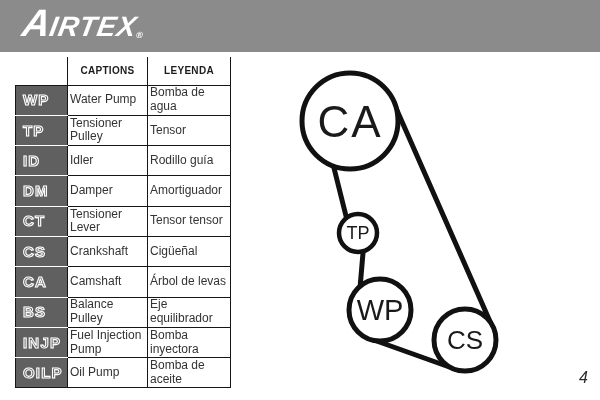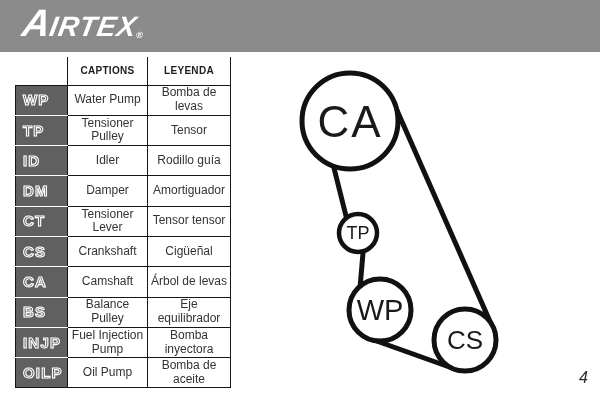--- a/index.html
+++ b/index.html
@@ -24,21 +24,21 @@
                font-size:12px;color:var(--text,#333);}
   col.c-abbr{width:52px;} col.c-cap{width:80px;} col.c-ley{width:83px;}
   th,td{padding:0 2px;line-height:1.15;overflow:hidden;}
   thead tr{height:28px;}
   tbody tr{height:30.3px;}
   th{font-size:10px;font-weight:bold;letter-spacing:0.3px;color:#1c1c1c;
      border:none;border-bottom:1.6px solid var(--border,#161616);text-align:center;vertical-align:middle;}
   th.corner{border-bottom:1.6px solid var(--border,#161616);}
   th.col-captions{border-left:1.6px solid var(--border,#161616);border-right:1.6px solid var(--border,#161616);}
   th.col-leyenda{border-right:1.6px solid var(--border,#161616);text-align:center;}
-  td{border:1.6px solid var(--border,#161616);text-align:center;vertical-align:middle;}
+  td{border:1.6px solid var(--border,#161616);text-align:left;vertical-align:middle;}
   td.abbr{background:var(--abbr-bg,#606060);text-align:left;padding-left:7px;
           border-top-color:#ffffff;border-bottom-color:#ffffff;}
   tbody tr:first-child td.abbr{border-top-color:var(--border,#161616);}
   tbody tr:last-child td.abbr{border-bottom-color:var(--border,#161616);}
   .abbr-inner{font-weight:bold;font-size:15px;letter-spacing:1.2px;
               color:transparent;-webkit-text-stroke:1.1px #ffffff;}
   @supports not ((-webkit-text-stroke:1px #fff)){ .abbr-inner{color:#fff;} }
 
   
   svg.diagram{position:absolute;left:0;top:0;width:600px;height:400px;}
@@ -68,21 +68,21 @@
       <tr>
         <th class="corner"></th>
         <th class="col-captions">CAPTIONS</th>
         <th class="col-leyenda">LEYENDA</th>
       </tr>
     </thead>
     <tbody id="legend-body">
     <tr>
       <td class="abbr"><span class="abbr-inner">WP</span></td>
       <td class="cap">Water Pump</td>
-      <td class="ley">Bomba de levas</td>
+      <td class="ley">Bomba de agua</td>
     </tr>
 
     <tr>
       <td class="abbr"><span class="abbr-inner">TP</span></td>
       <td class="cap">Tensioner Pulley</td>
       <td class="ley">Tensor</td>
     </tr>
 
     <tr>
       <td class="abbr"><span class="abbr-inner">ID</span></td>

